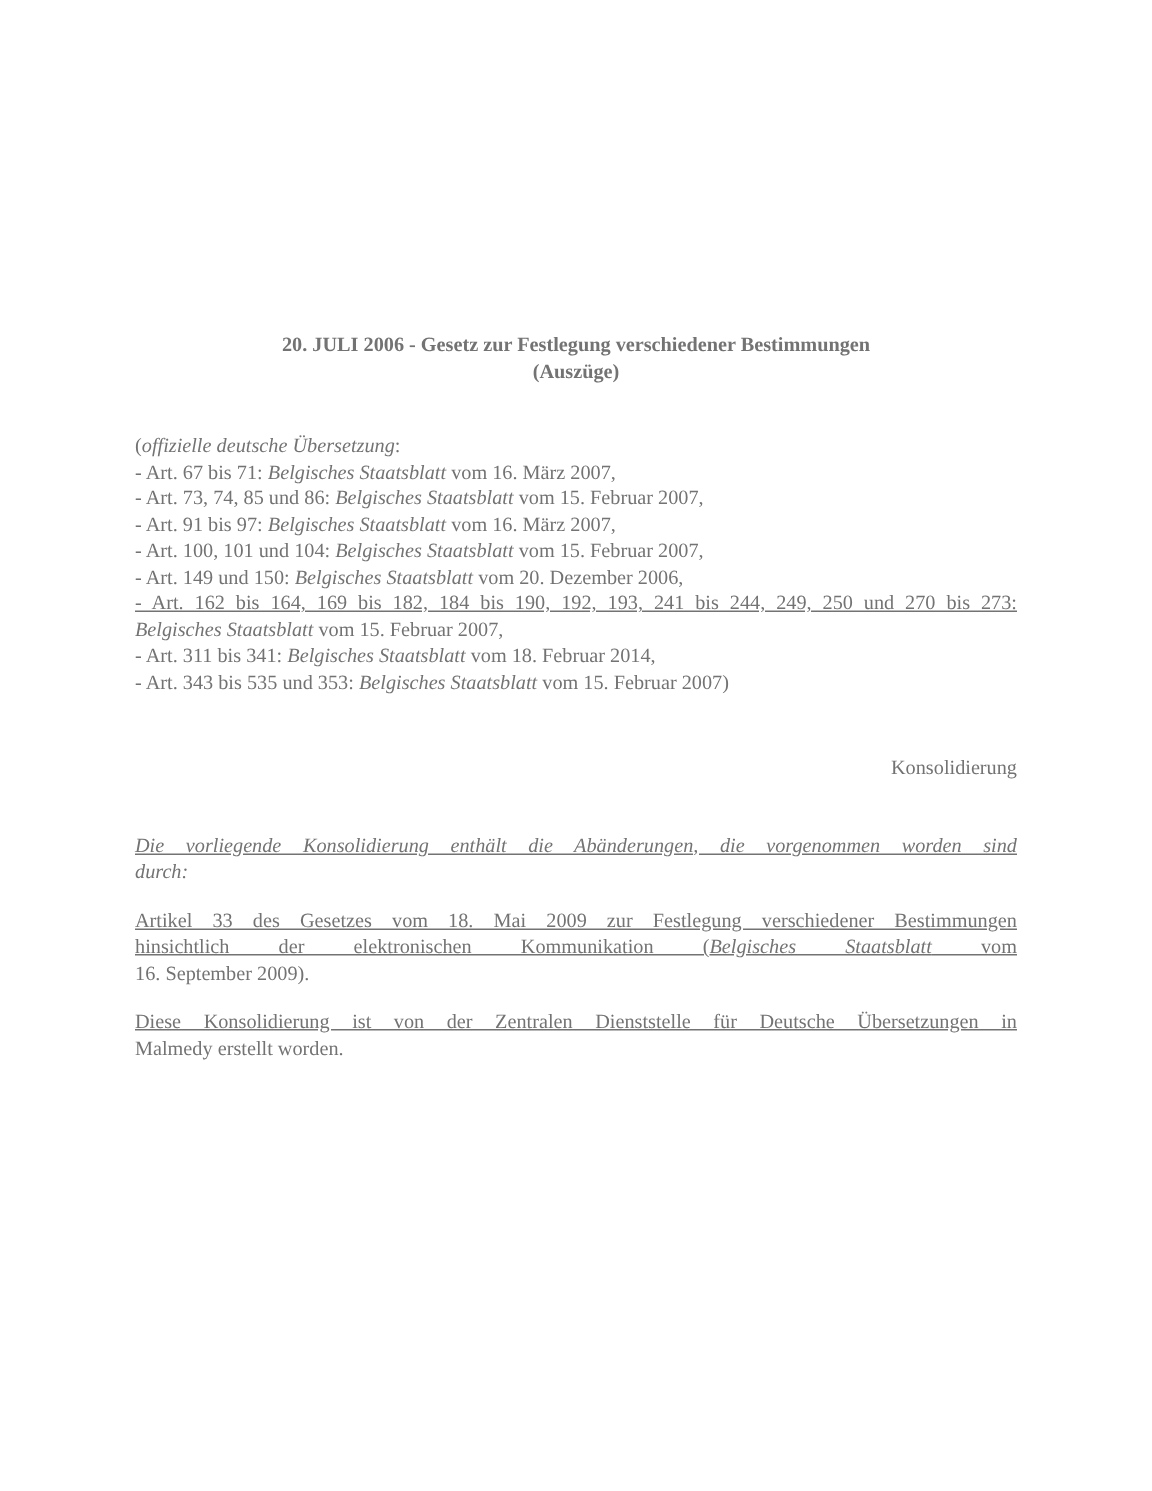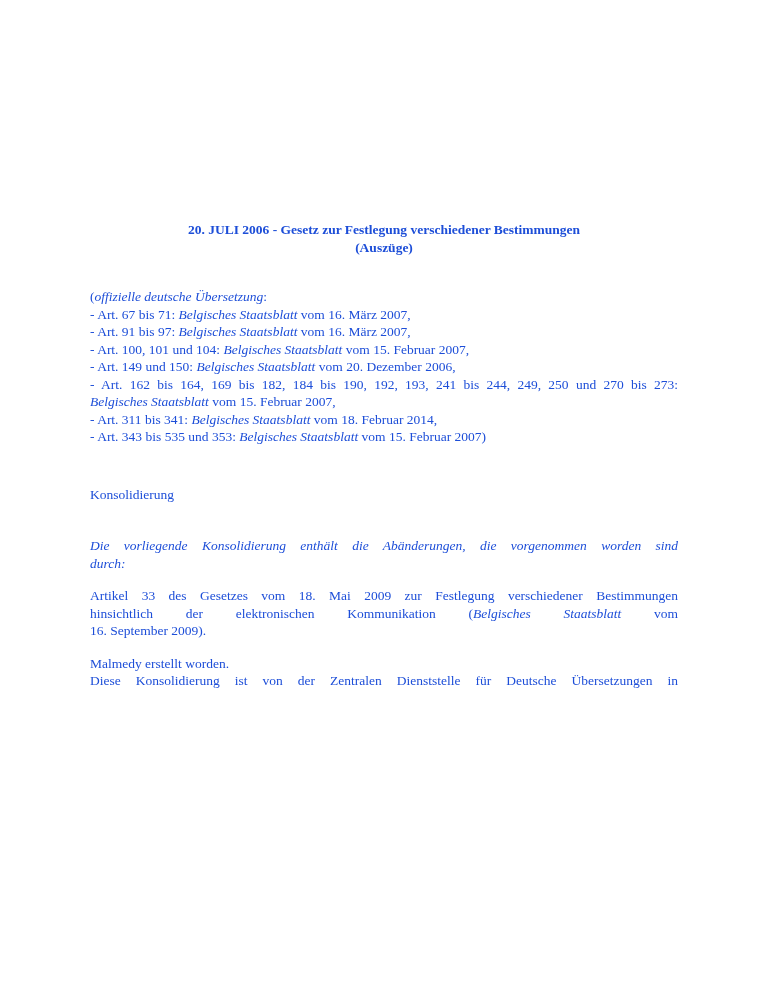--- a/index.html
+++ b/index.html
@@ -10,41 +10,42 @@
   .page {
     position: relative;
     width: 768px;
     height: 786px;
     background: #ffffff;
     box-sizing: border-box;
     padding: 221px 90px 0 90px;
     font-family: "Liberation Serif", "DejaVu Serif", serif;
     font-size: 13.5px;
     line-height: 17.5px;
-    color: #1d4ed8;
+    color: #737373;
   }
   .doc-title {
     text-align: center;
     font-weight: bold;
     line-height: 18px;
     margin-bottom: 31px;
   }
   .note .line {
     white-space: nowrap;
   }
   .it {
     font-style: italic;
   }
   .jfull {
     text-align: justify;
     text-align-last: justify;
     white-space: normal;
+    text-decoration: underline;
   }
   .heading-center {
-    text-align: left;
+    text-align: right;
     margin-top: 40px;
   }
   .para {
     margin-top: 34px;
   }
   .para.tight {
     margin-top: 15px;
   }
   .para.italic-para {
     font-style: italic;
@@ -56,20 +57,21 @@
 <div class="page">
 
   <div class="doc-title">
     <div>20. JULI 2006 - Gesetz zur Festlegung verschiedener Bestimmungen</div>
     <div>(Auszüge)</div>
   </div>
 
   <div class="note">
     <div class="line"><span>(</span><span class="it">offizielle deutsche Übersetzung</span><span>:</span></div>
     <div class="line"><span>- Art. 67 bis 71: </span><span class="it">Belgisches Staatsblatt</span><span> vom 16. März 2007,</span></div>
+    <div class="line"><span>- Art. 73, 74, 85 und 86: </span><span class="it">Belgisches Staatsblatt</span><span> vom 15. Februar 2007,</span></div>
     <div class="line"><span>- Art. 91 bis 97: </span><span class="it">Belgisches Staatsblatt</span><span> vom 16. März 2007,</span></div>
     <div class="line"><span>- Art. 100, 101 und 104: </span><span class="it">Belgisches Staatsblatt</span><span> vom 15. Februar 2007,</span></div>
     <div class="line"><span>- Art. 149 und 150: </span><span class="it">Belgisches Staatsblatt</span><span> vom 20. Dezember 2006,</span></div>
     <div class="line jfull"><span>- Art. 162 bis 164, 169 bis 182, 184 bis 190, 192, 193, 241 bis 244, 249, 250 und 270 bis 273:</span></div>
     <div class="line"><span class="it">Belgisches Staatsblatt</span><span> vom 15. Februar 2007,</span></div>
     <div class="line"><span>- Art. 311 bis 341: </span><span class="it">Belgisches Staatsblatt</span><span> vom 18. Februar 2014,</span></div>
     <div class="line"><span>- Art. 343 bis 535 und 353: </span><span class="it">Belgisches Staatsblatt</span><span> vom 15. Februar 2007)</span></div>
   </div>
 
   <div class="heading-center">Konsolidierung</div>
@@ -79,17 +81,17 @@
     <div class="line">durch:</div>
   </div>
 
   <div class="para tight">
     <div class="line jfull">Artikel 33 des Gesetzes vom 18. Mai 2009 zur Festlegung verschiedener Bestimmungen</div>
     <div class="line jfull"><span>hinsichtlich der elektronischen Kommunikation (</span><span class="it">Belgisches Staatsblatt</span><span> vom</span></div>
     <div class="line">16. September 2009).</div>
   </div>
 
   <div class="para tight">
+    <div class="line jfull">Diese Konsolidierung ist von der Zentralen Dienststelle für Deutsche Übersetzungen in</div>
     <div class="line">Malmedy erstellt worden.</div>
-    <div class="line jfull">Diese Konsolidierung ist von der Zentralen Dienststelle für Deutsche Übersetzungen in</div>
   </div>
 
 </div>
 
 </body></html>

